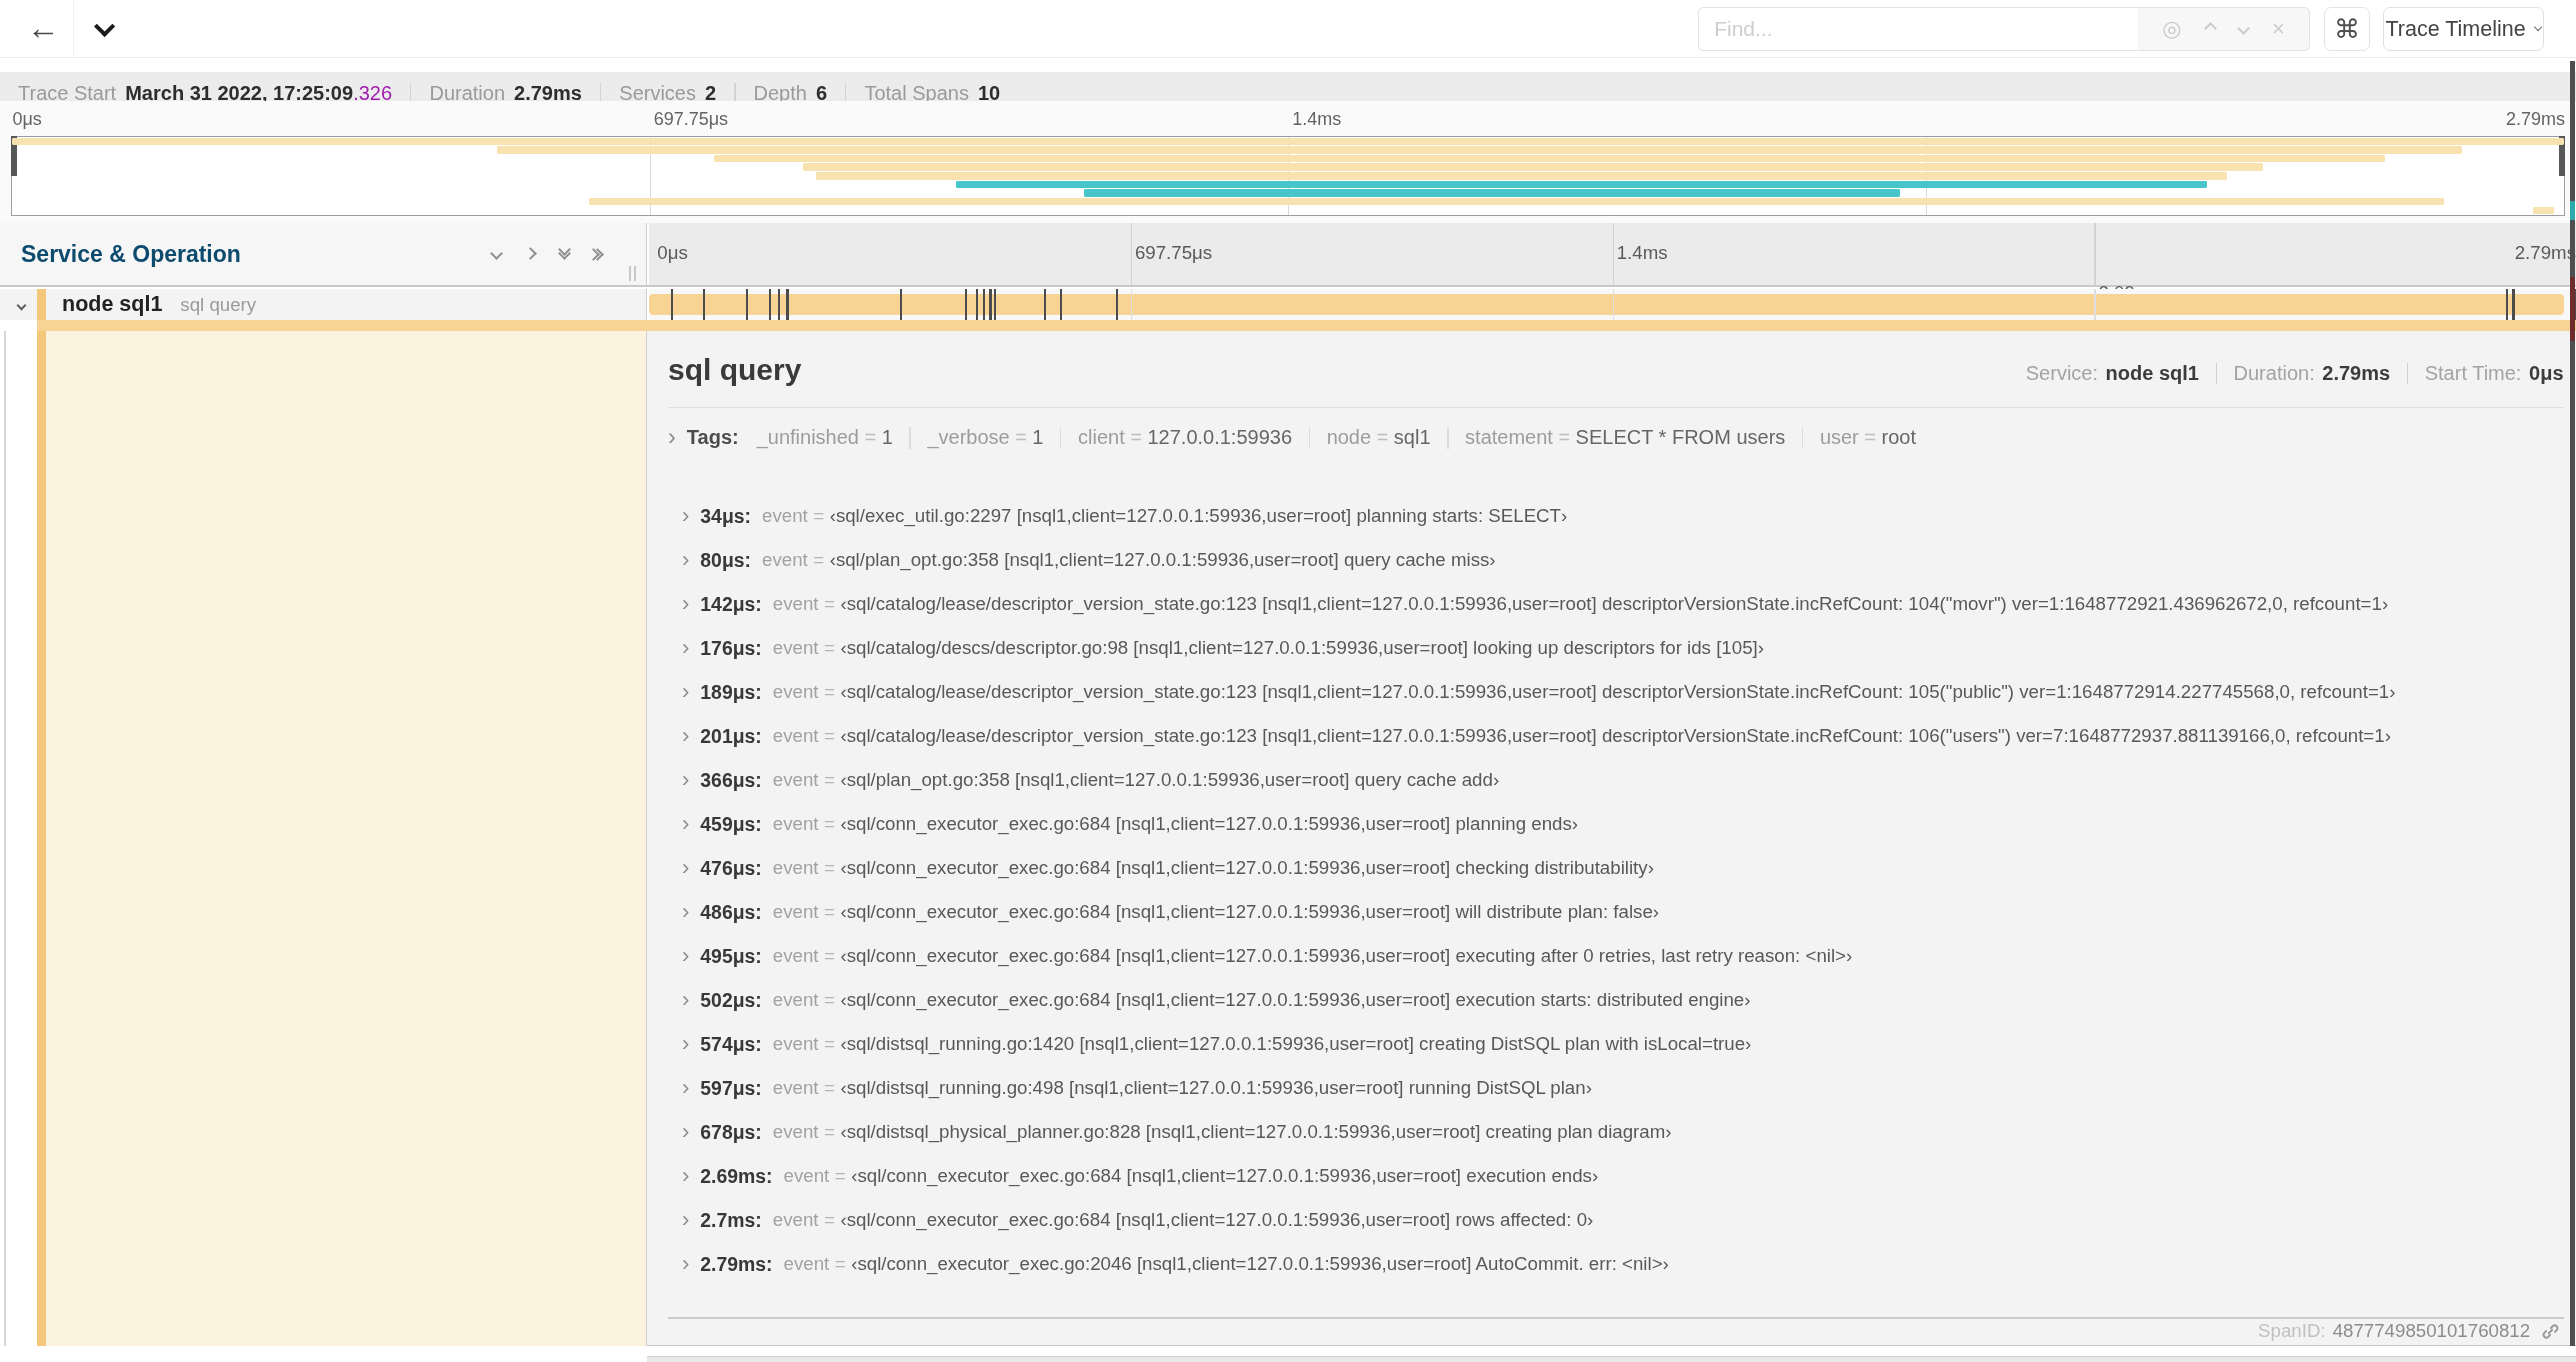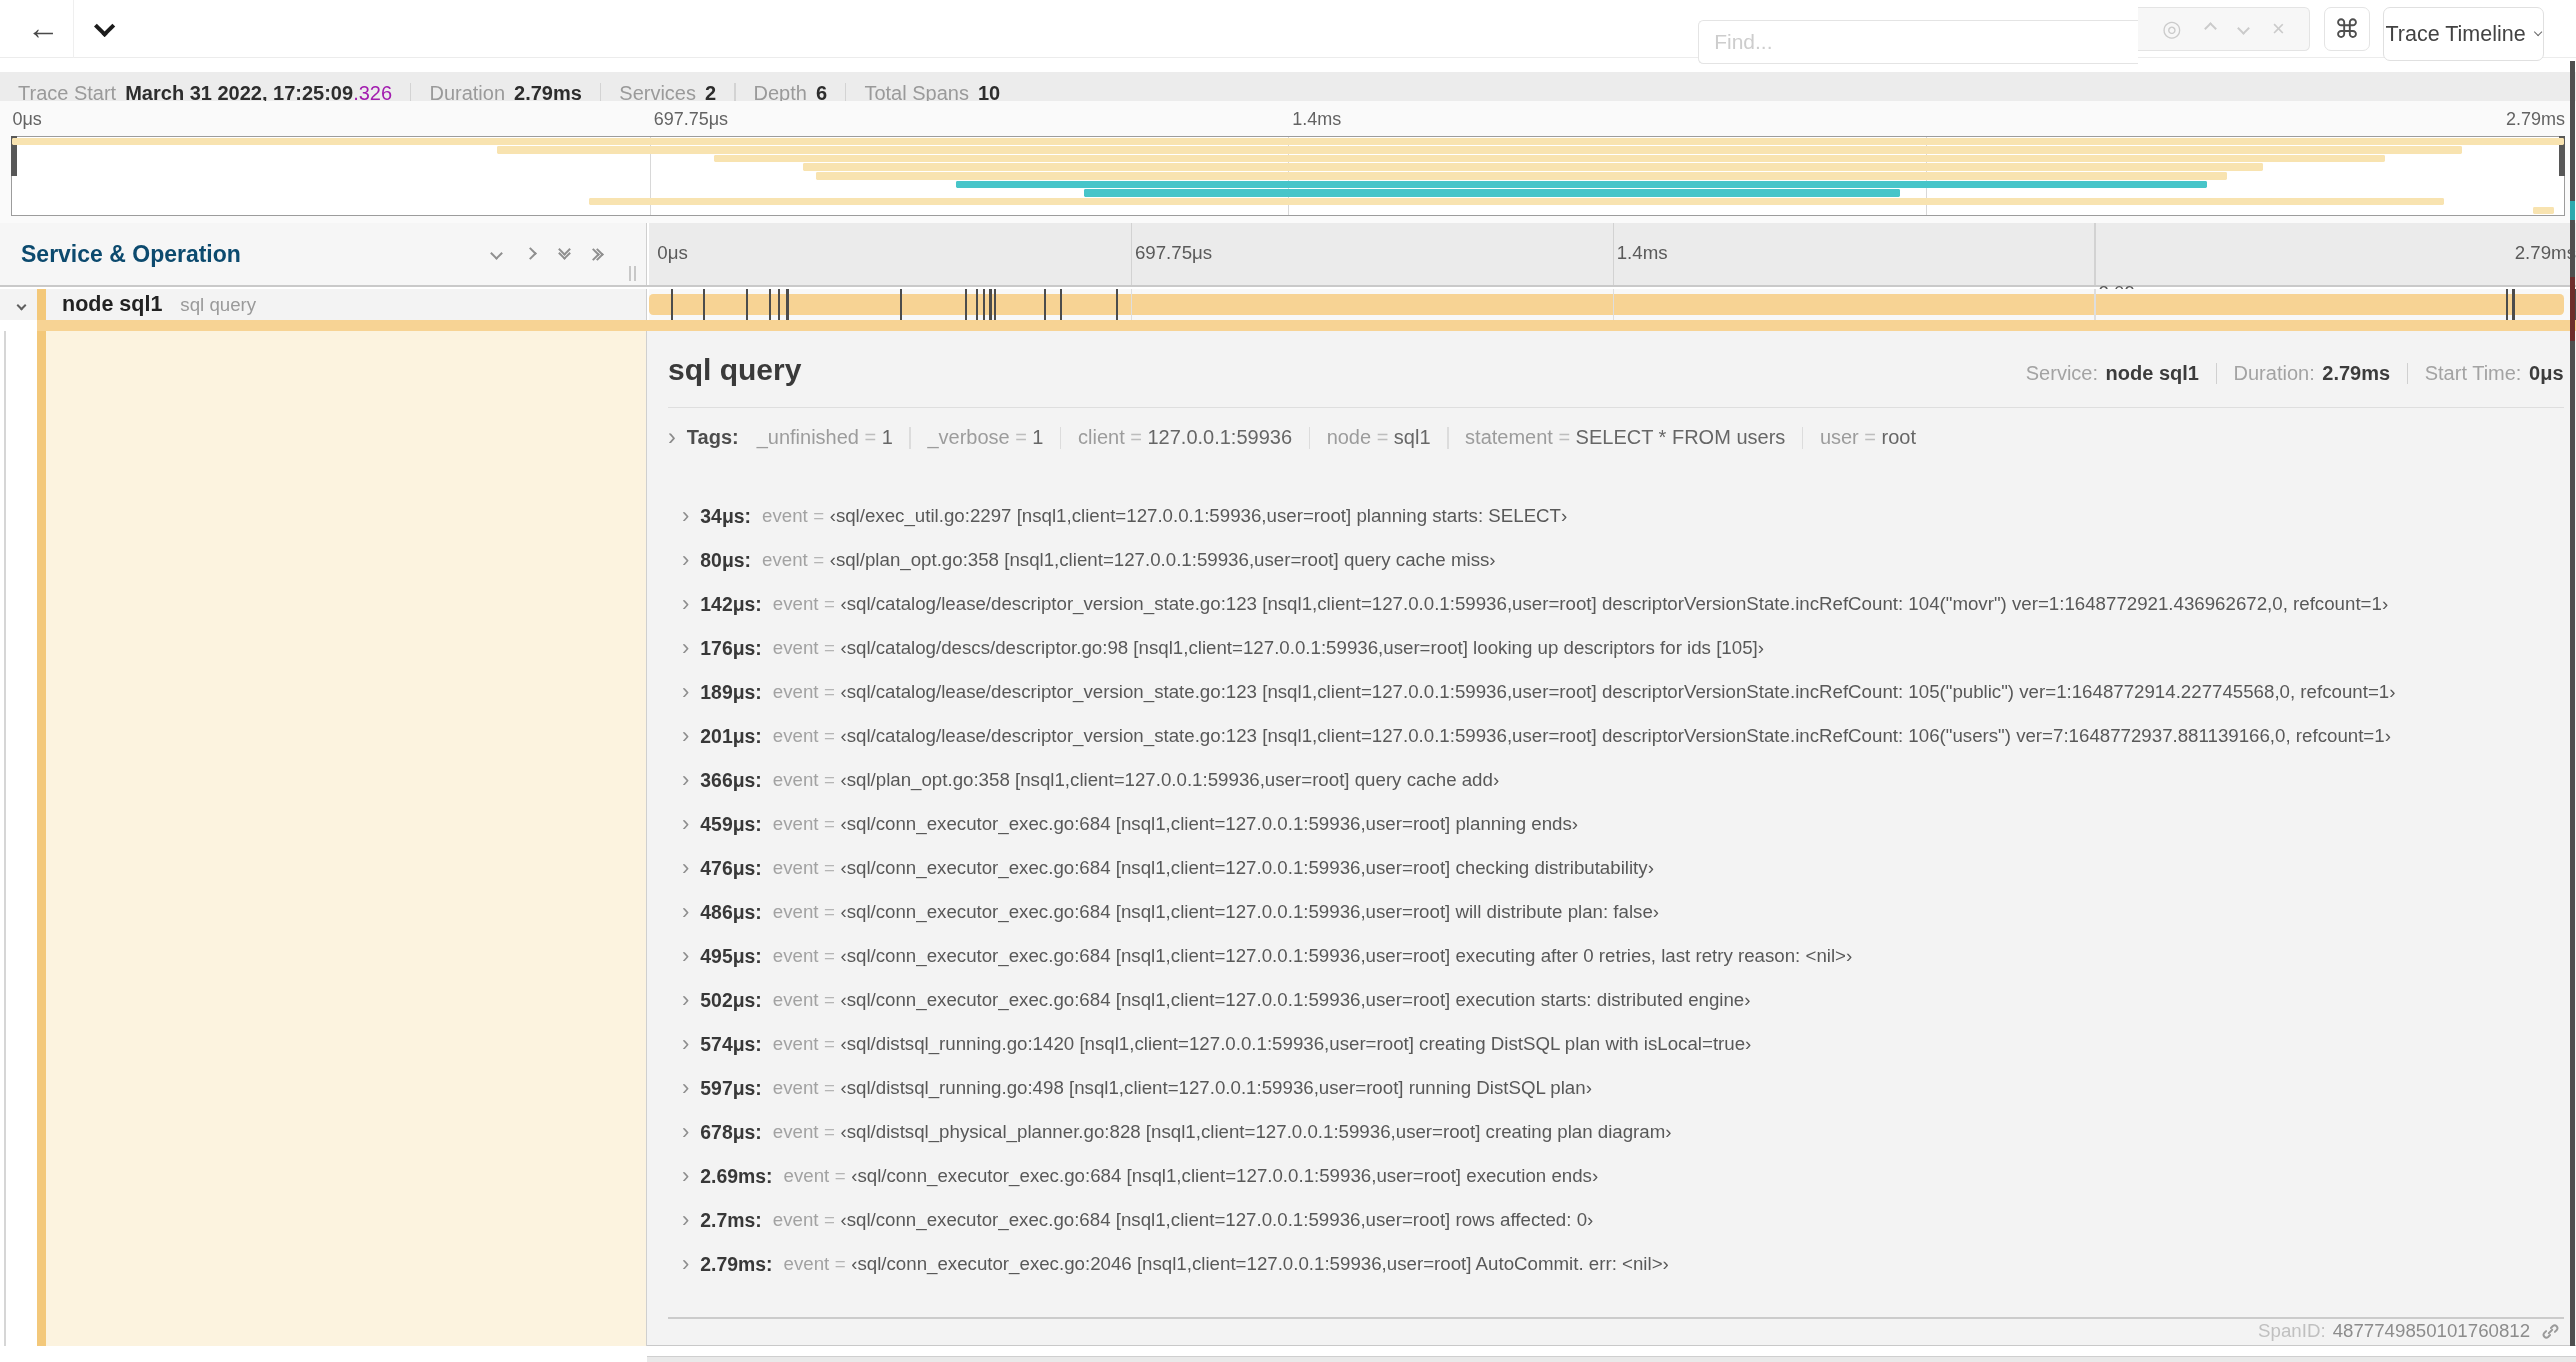--- a/index.html
+++ b/index.html
@@ -17,26 +17,26 @@
   .dblr .chv { margin-left:-4.8px; }
 
   
   .topbar { position:absolute; left:0; top:0; width:2576px; height:58px; background:#fff; border-bottom:1.4px solid #ececec; }
   .back-btn { position:absolute; left:14px; top:0; width:58px; height:58px; line-height:55px; text-align:center; font-size:33px; color:#4a4a4a; cursor:pointer; }
   .topbar-div { position:absolute; left:73px; top:0; width:1.4px; height:58px; background:#efefef; }
   .title-chev { position:absolute; left:97px; top:19.4px; color:#1c1c1c; }
   .page-title { position:absolute; left:136px; top:0; height:58px; line-height:58px; font-size:32px; font-weight:700; color:#1b1b1b; white-space:nowrap; }
   .trace-id { font-weight:400; color:#c5c5c5; margin-left:14px; font-size:30.5px; }
   .find-wrap { position:absolute; left:1698px; top:7px; width:612px; height:44px; display:flex; }
-  .find-input { width:440px; height:44px; border:1.4px solid #e4e4e4; border-right:none; border-radius:5.5px 0 0 5.5px; background:#fff; font-size:21px; color:#444; padding:0 15.2px; outline:none; font-family:"Liberation Sans", sans-serif;margin-top:13px; }
+  .find-input { width:440px; height:44px; border:1.4px solid #e4e4e4; border-right:none; border-radius:5.5px 0 0 5.5px; background:#fff; font-size:21px; color:#444; padding:0 15.2px; outline:none; font-family:"Liberation Sans", sans-serif; }
   .find-input::placeholder { color:#cdcdcd; }
   .find-suffix { width:172px; height:44px; border:1.4px solid #e4e4e4; border-left:none; border-radius:0 5.5px 5.5px 0; background:#f7f7f7; display:flex; align-items:center; justify-content:space-evenly; color:#cbcbcb; }
   .find-suffix .glyph { font-size:22px; }
   .kbd-btn { position:absolute; left:2324px; top:7px; width:46px; height:44px; border:1.4px solid #e4e4e4; border-radius:7px; background:#fff; font-size:26px; color:#4f4f4f; text-align:center; line-height:42px; cursor:pointer; }
-  .view-btn { position:absolute; left:2383px; top:7px; width:161px; height:54px; border:1.4px solid #e0e0e0; border-radius:7px; background:#fff; font-size:21.5px; color:#434343; display:flex; align-items:center; justify-content:center; gap:9.7px; cursor:pointer; }
+  .view-btn { position:absolute; left:2383px; top:7px; width:161px; height:44px; border:1.4px solid #e0e0e0; border-radius:7px; background:#fff; font-size:21.5px; color:#434343; display:flex; align-items:center; justify-content:center; gap:9.7px; cursor:pointer; }
   .view-btn .chv { width:6.2px; height:6.2px; border-width:0 1.4px 1.4px 0; margin-top:-4.2px; color:#6a6a6a; }
 
   
   .infobar { position:absolute; left:0; top:72px; width:2576px; height:43px; background:#ececec; border-bottom:1.4px solid #dddddd; display:flex; align-items:center; padding-left:18px; font-size:20px; white-space:nowrap; }
   .info-label { color:#9a9a9a; margin-right:9px; }
   .info-value { color:#2d2d2d; font-weight:700; }
   .info-frac { color:#a21caf; font-weight:400; }
   .info-sep { width:1.4px; height:21px; background:#d3d3d3; margin:0 18px; }
 
   

